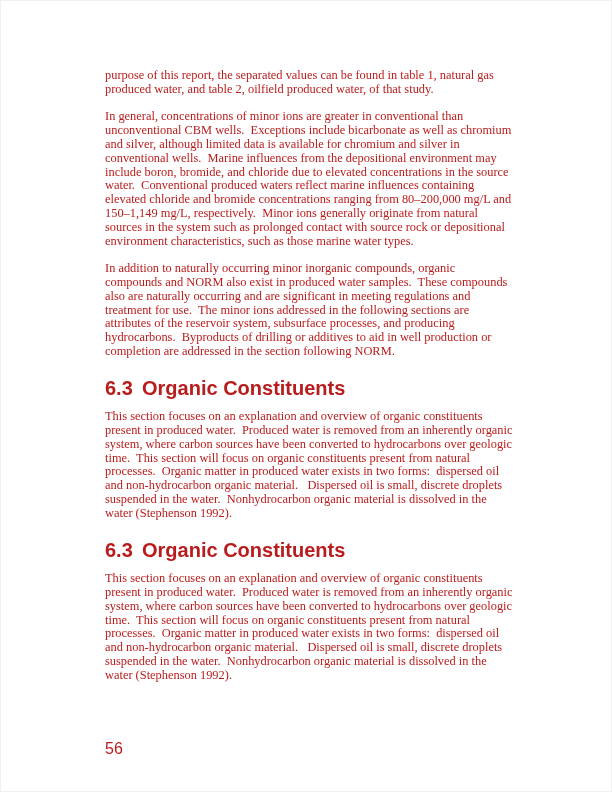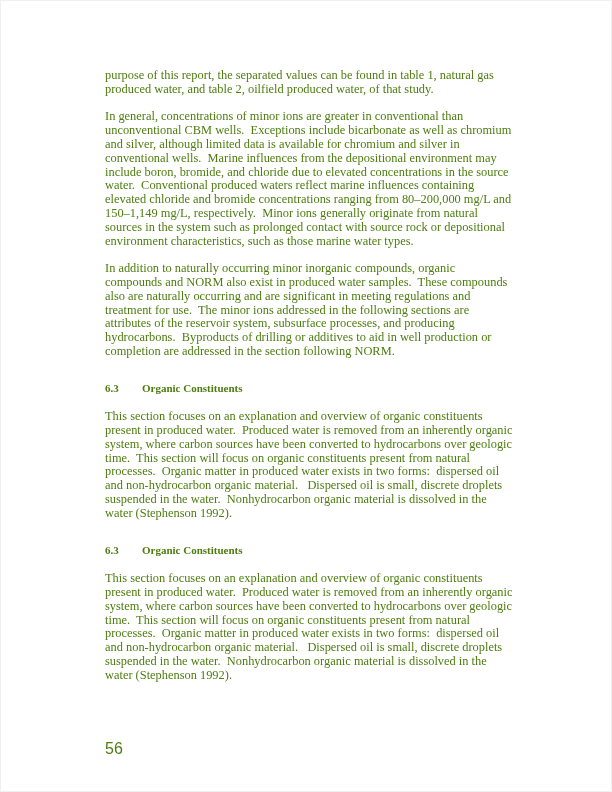--- a/index.html
+++ b/index.html
@@ -6,42 +6,42 @@
     margin: 0;
     padding: 0;
     background: #ffffff;
   }
   .page {
     position: relative;
     width: 612px;
     height: 792px;
     background: #ffffff;
     overflow: hidden;
-    color: #4d7c0f;
+    color: #b91c1c;
     font-family: "Liberation Serif", serif;
     box-shadow: inset 0 0 0 1px #f0f0f0;
   }
   .text-column {
     position: absolute;
     left: 105px;
     top: 69px;
     width: 460px;
   }
   p.body-text {
     margin: 0 0 13.8px 0;
     font-family: "Liberation Serif", serif;
     font-size: 12.4px;
     line-height: 13.8px;
     white-space: pre;
   }
   h2.section-heading {
     margin: 21.5px 0 13px 0;
-    font-family: Liberation Serif, serif;
+    font-family: Liberation Sans, sans-serif;
     font-weight: bold;
-    font-size: 11px;
+    font-size: 20px;
     line-height: 17px;
     white-space: pre;
   }
   .section-num {
     display: inline-block;
     width: 37px;
   }
   .page-footer {
     position: absolute;
     left: 105px;

